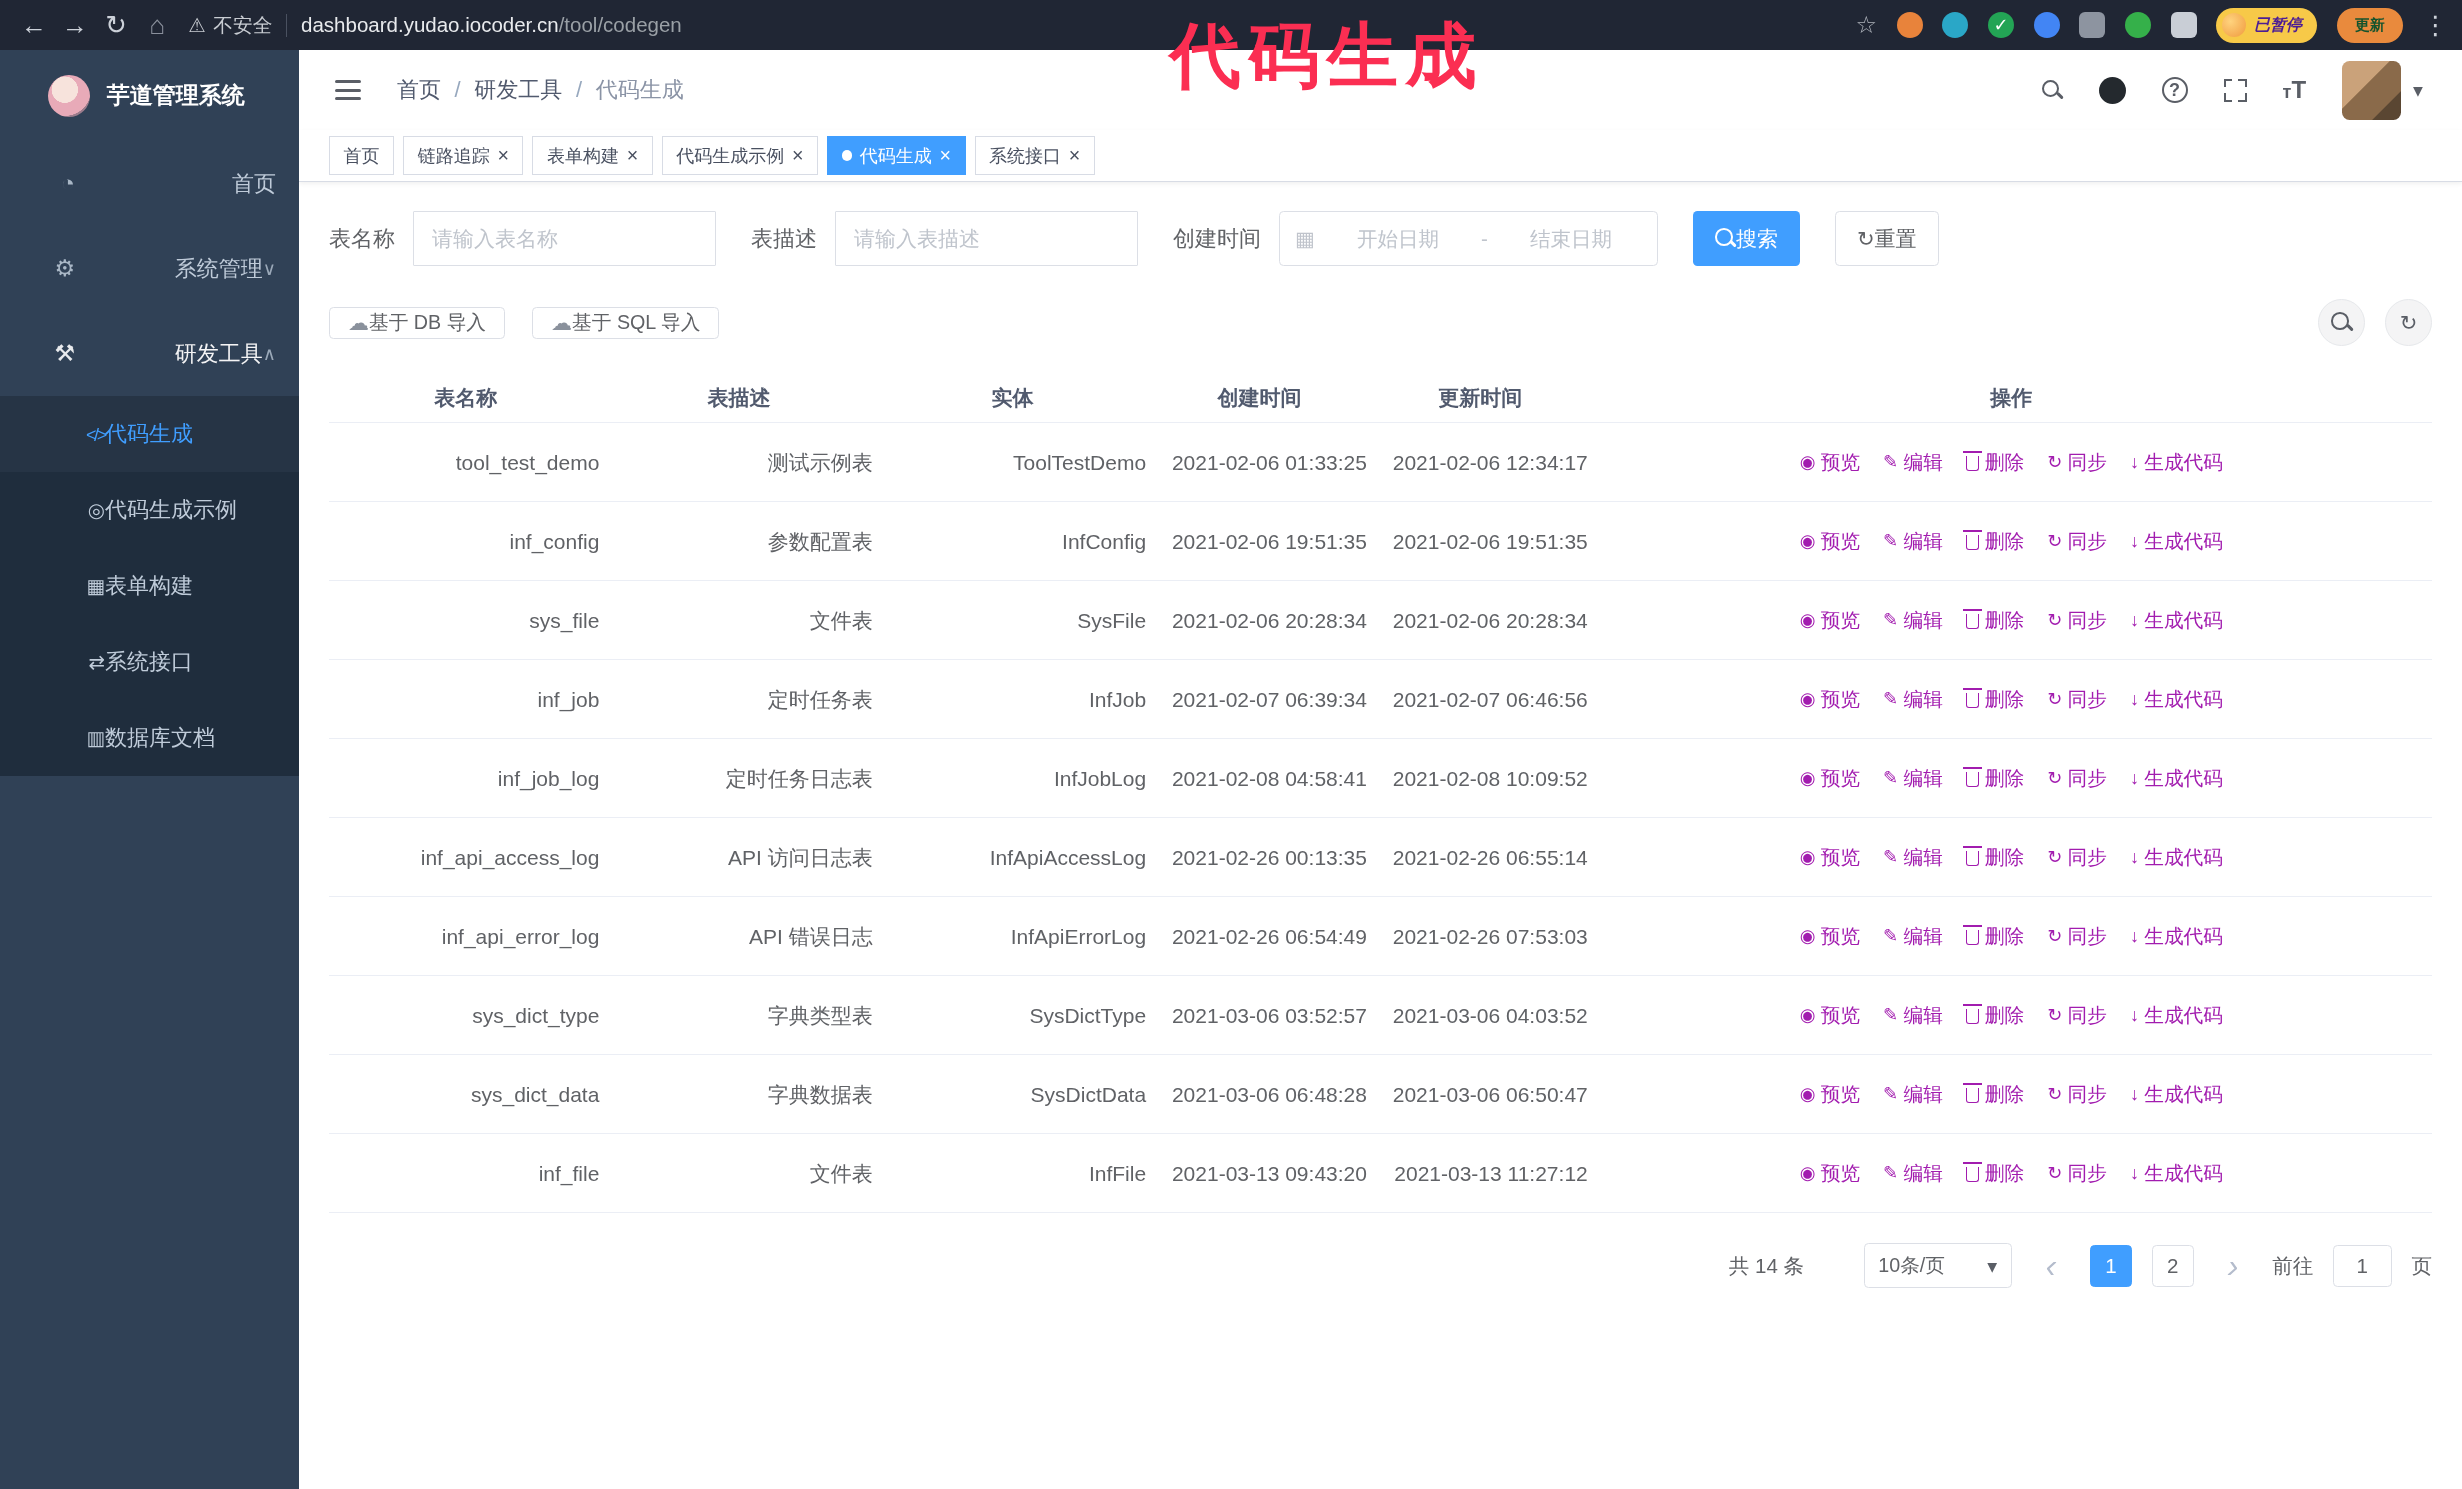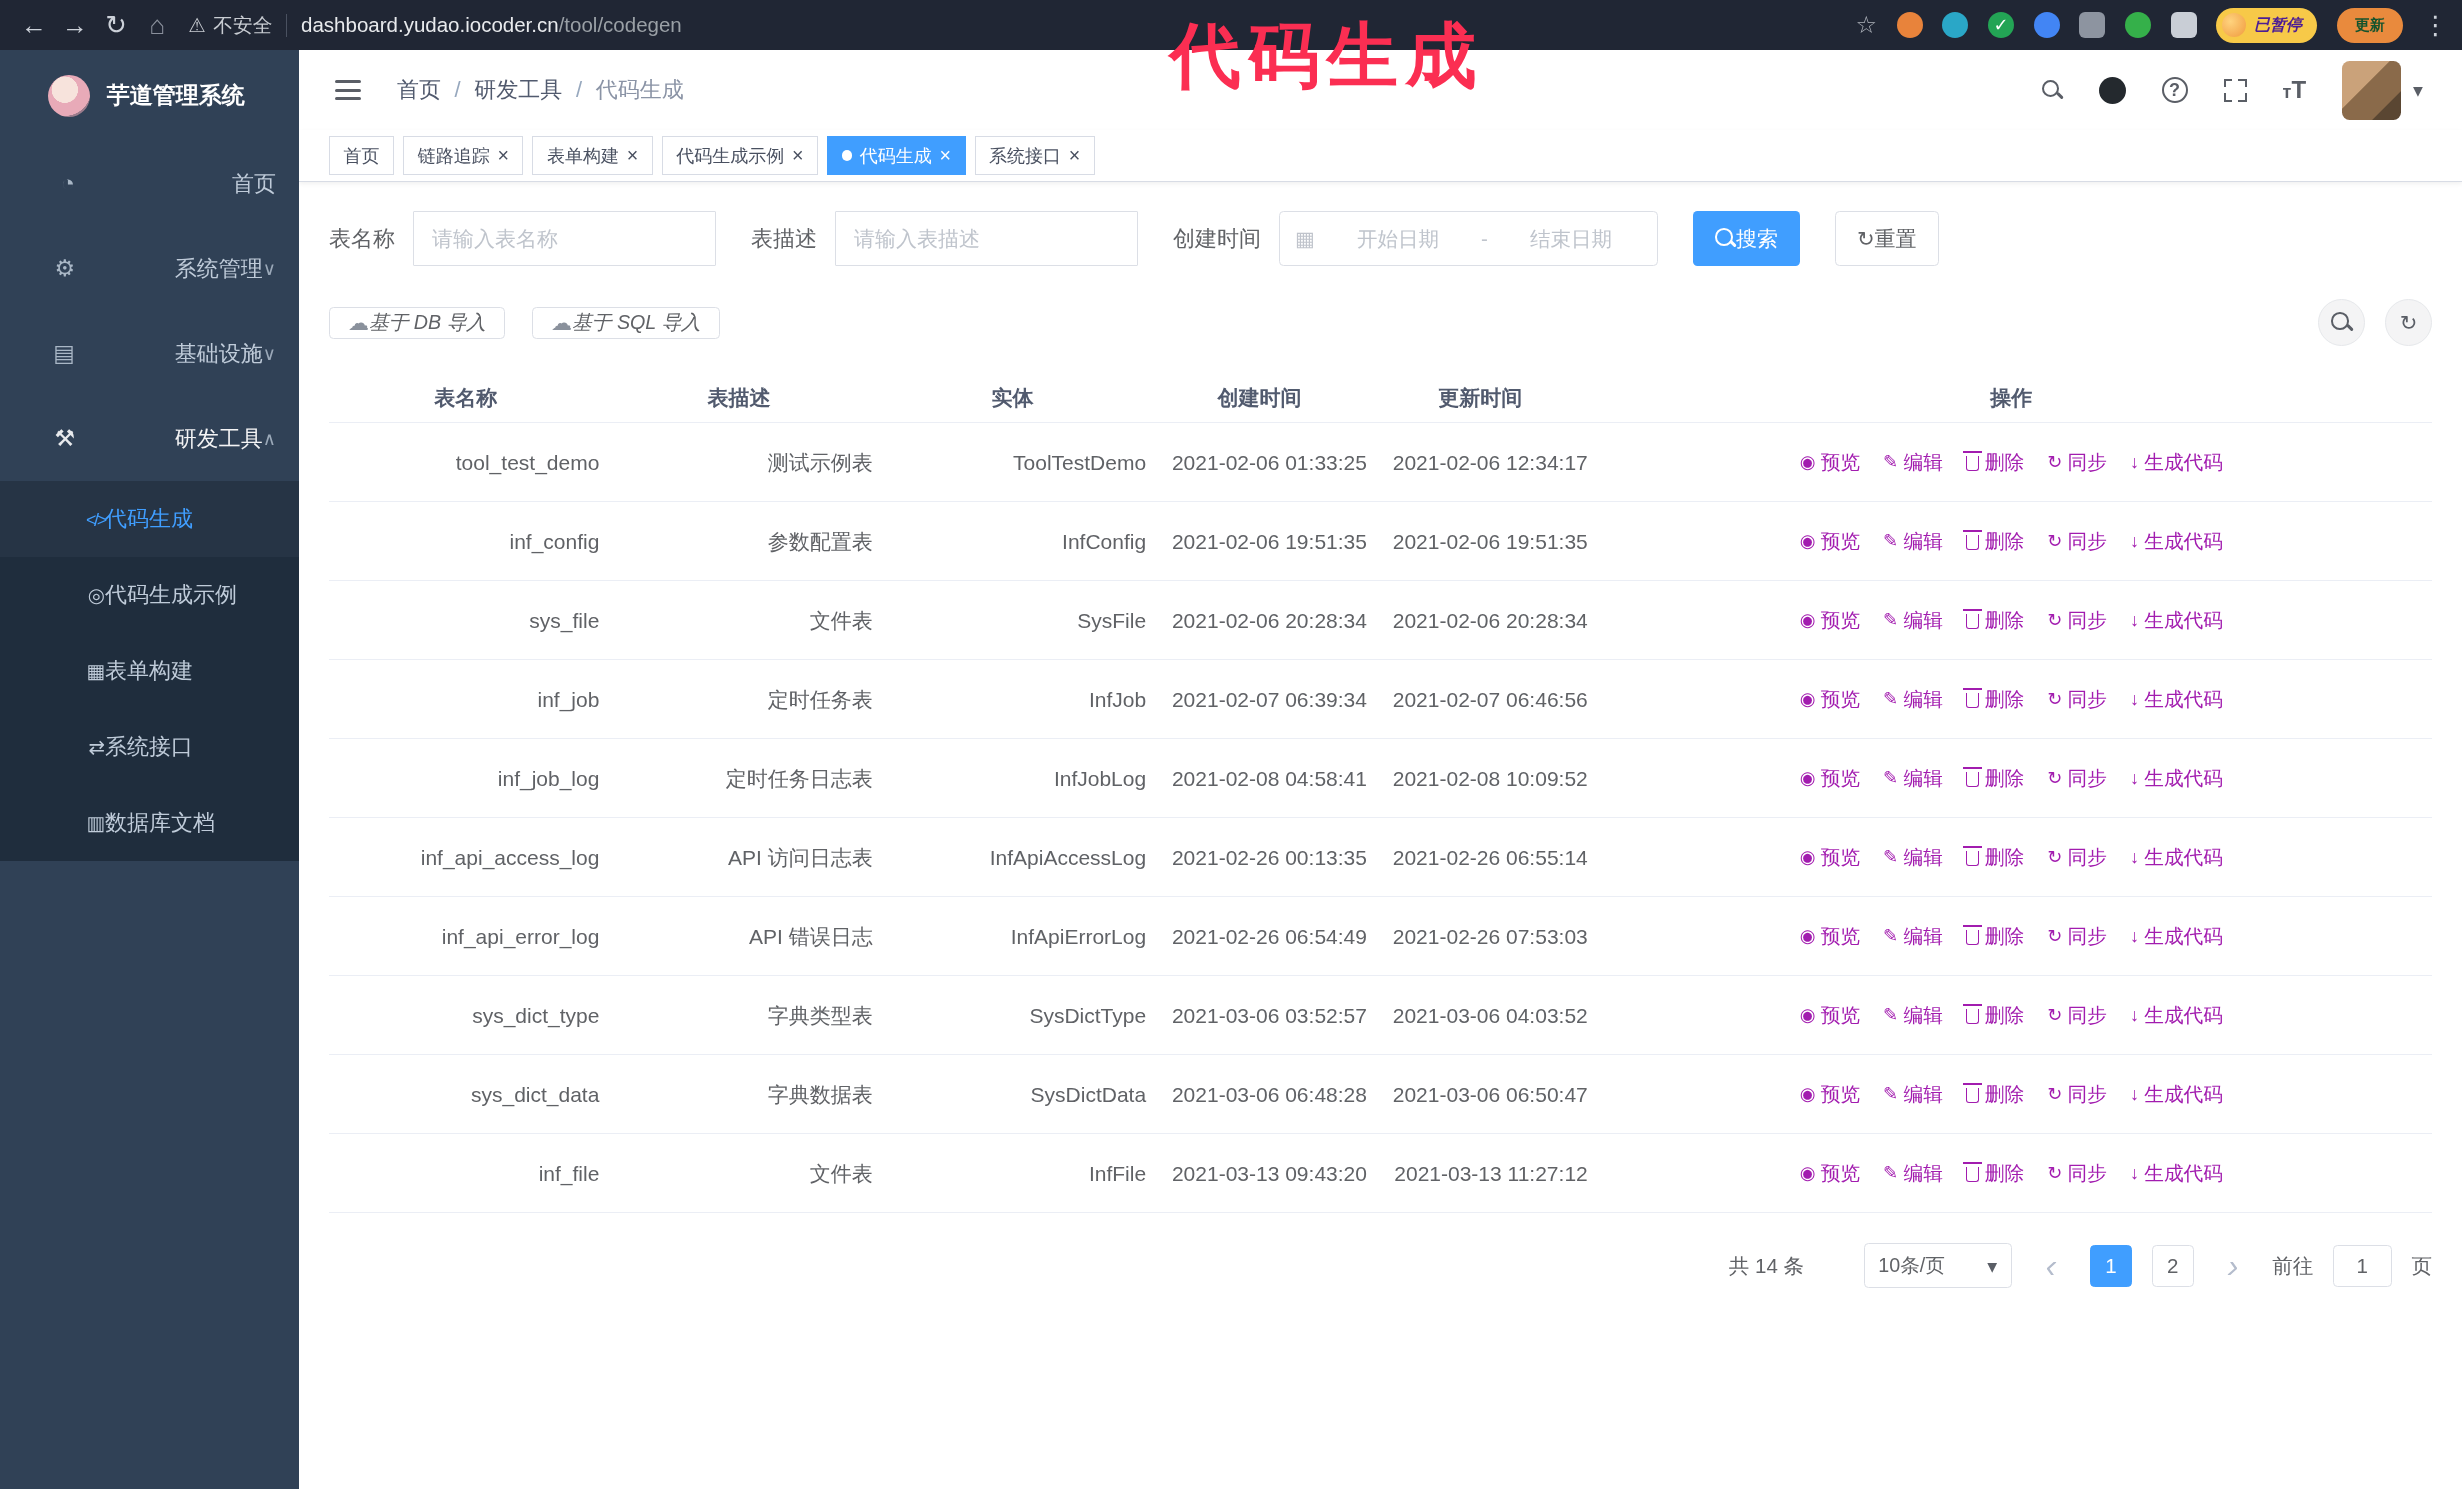--- a/index.html
+++ b/index.html
@@ -115,21 +115,21 @@
   .daterange { width:379px; height:55px; border:0.8px solid #dcdfe6; border-radius:4.5px; display:flex; align-items:center; padding:0 15px; gap:12px; cursor:pointer; }
   .i-cal::before { content:"▦"; color:#c0c4cc; font-size:21px; }
   .dr-ph { flex:1; text-align:center; font-size:20.5px; color:#bfc4cc; white-space:nowrap; }
   .dr-sep { color:#bfc4cc; font-size:20.5px; }
   .btn { height:55px; border-radius:4.5px; display:flex; align-items:center; gap:0; padding:0 21px; font-size:21px; cursor:pointer; border:0.8px solid transparent; white-space:nowrap;justify-content:flex-end; }
   .btn-primary { background:#409EFF; color:#fff; }
   .btn-plain { background:#fff; border-color:#dcdfe6; color:#606266; }
   .i-refresh::before { content:"↻"; font-size:21px; }
 
   .toolbar-row { margin-top:33px; display:flex; align-items:center; gap:27px; flex:none; }
-  .btn-sm { height:32px; font-size:19.7px; padding:0 18px;font-style:italic; }
+  .btn-sm { height:32px; font-size:19.7px; padding:0 18px; }
   .i-cloud::before { content:"☁"; font-size:21px; color:#8a919c; }
   .circle-btns { margin-left:auto; display:flex; gap:19.7px; }
   .cbtn { width:47px; height:47px; border-radius:50%; background:#f4f4f5; border:0.8px solid #e6e8eb; display:flex; align-items:center; justify-content:center; color:#5a5e66; cursor:pointer; }
 
   
   .table { margin-top:27px; flex:none; }
   .thead { display:flex; height:50px; align-items:center; border-bottom:0.8px solid #ebeef5; }
   .th { font-size:21px; font-weight:bold; color:#515a6e; text-align:center; }
   .th:nth-child(1),.td.c1 { width:13%; }
   .th:nth-child(2),.td.c2 { width:13%; }
@@ -211,25 +211,20 @@
         <span class="mi-label">首页</span>
 
       </div>
 
       <div class="menu-item">
         <i class="mi-icon" data-icon-name="gear-icon"></i>
         <span class="mi-label">系统管理</span>
         <i class="mi-chev" data-chev="down"></i>
       </div>
 
-      <div class="menu-item">
-        <i class="mi-icon" data-icon-name="infra-icon"></i>
-        <span class="mi-label">基础设施</span>
-        <i class="mi-chev" data-chev="down"></i>
-      </div>
 
       <div class="menu-item expanded">
         <i class="mi-icon" data-icon-name="tools-icon"></i>
         <span class="mi-label">研发工具</span>
         <i class="mi-chev" data-chev="up"></i>
       </div>
 
   </div>
   <div class="submenu">
 

